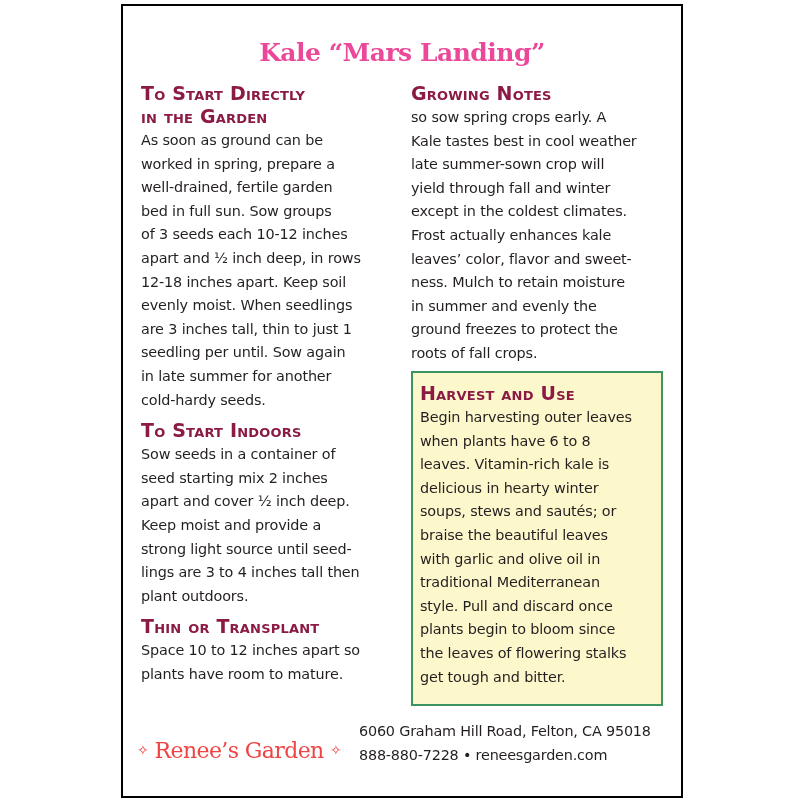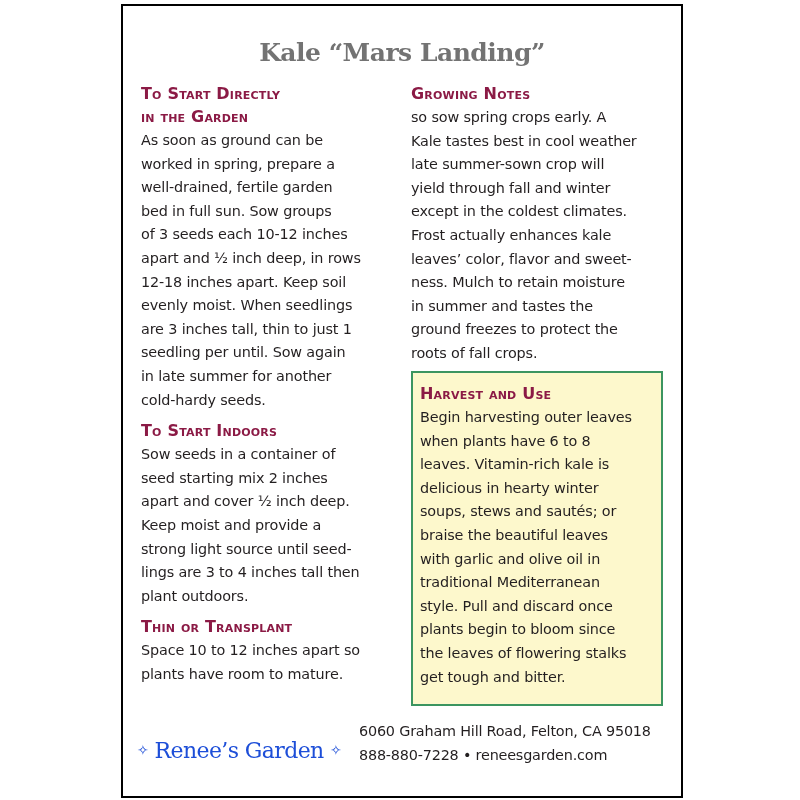--- a/index.html
+++ b/index.html
@@ -12,48 +12,48 @@
     .card {
       position: absolute; left: 121px; top: 4px;
       width: 558px; height: 790px;
       border: 2px solid #000; background: #fff;
       box-sizing: content-box;
     }
     .title {
       position: absolute; left: 0; right: 0; top: 32px;
       text-align: center;
       font-family: "DejaVu Serif", serif;
-      font-weight: bold; font-size: 25px; color: #737373;
+      font-weight: bold; font-size: 25px; color: #ec4899;
       letter-spacing: -0.5px;
     }
     .col { position: absolute; }
     .col-left { left: 18px; top: 76px; width: 256px; }
     .col-right { left: 288px; top: 76px; width: 254px; }
     .heading {
       font-family: "DejaVu Sans", sans-serif;
       font-weight: bold; color: #8b1a45;
-      font-variant: small-caps; font-size: 16px;
+      font-variant: small-caps; font-size: 19px;
       line-height: 23px; margin: 0 0 1px 0;
       letter-spacing: 0.2px;
     }
     .body-text {
       font-size: 14.4px; line-height: 23.6px;
       margin: 0; letter-spacing: -0.15px;
     }
     .section { margin-bottom: 7px; }
     .harvest-box {
       position: absolute; left: 288px; top: 365px;
       width: 252px; height: 335px;
       background: #fdf8cc; border: 2px solid #3c9560;
       box-sizing: border-box; padding: 9px 10px 0 7px;
     }
     .footer-logo {
       position: absolute; left: 14px; top: 732px;
       font-family: "DejaVu Serif", serif; font-size: 22px;
-      color: #1d4ed8; letter-spacing: -0.6px; white-space: nowrap;
+      color: #ef4444; letter-spacing: -0.6px; white-space: nowrap;
     }
     .footer-logo .orn { font-size: 14px; vertical-align: 3px; }
     .footer-contact {
       position: absolute; left: 236px; top: 713px;
       font-size: 14.4px; line-height: 24px; white-space: nowrap;
       letter-spacing: -0.2px;
     }
   </style>
 </head>
 <body>
@@ -110,21 +110,21 @@
       <div class="heading">Growing Notes</div>
       <div class="body-text">
           <div>so sow spring crops early. A</div>
           <div>Kale tastes best in cool weather</div>
           <div>late summer-sown crop will</div>
           <div>yield through fall and winter</div>
           <div>except in the coldest climates.</div>
           <div>Frost actually enhances kale</div>
           <div>leaves’ color, flavor and sweet-</div>
           <div>ness. Mulch to retain moisture</div>
-          <div>in summer and tastes the</div>
+          <div>in summer and evenly the</div>
           <div>ground freezes to protect the</div>
           <div>roots of fall crops.</div>
         </div>
     </div>
   </div>
 
   <div class="harvest-box">
     <div class="heading">Harvest and Use</div>
     <div class="body-text">
         <div>Begin harvesting outer leaves</div>

